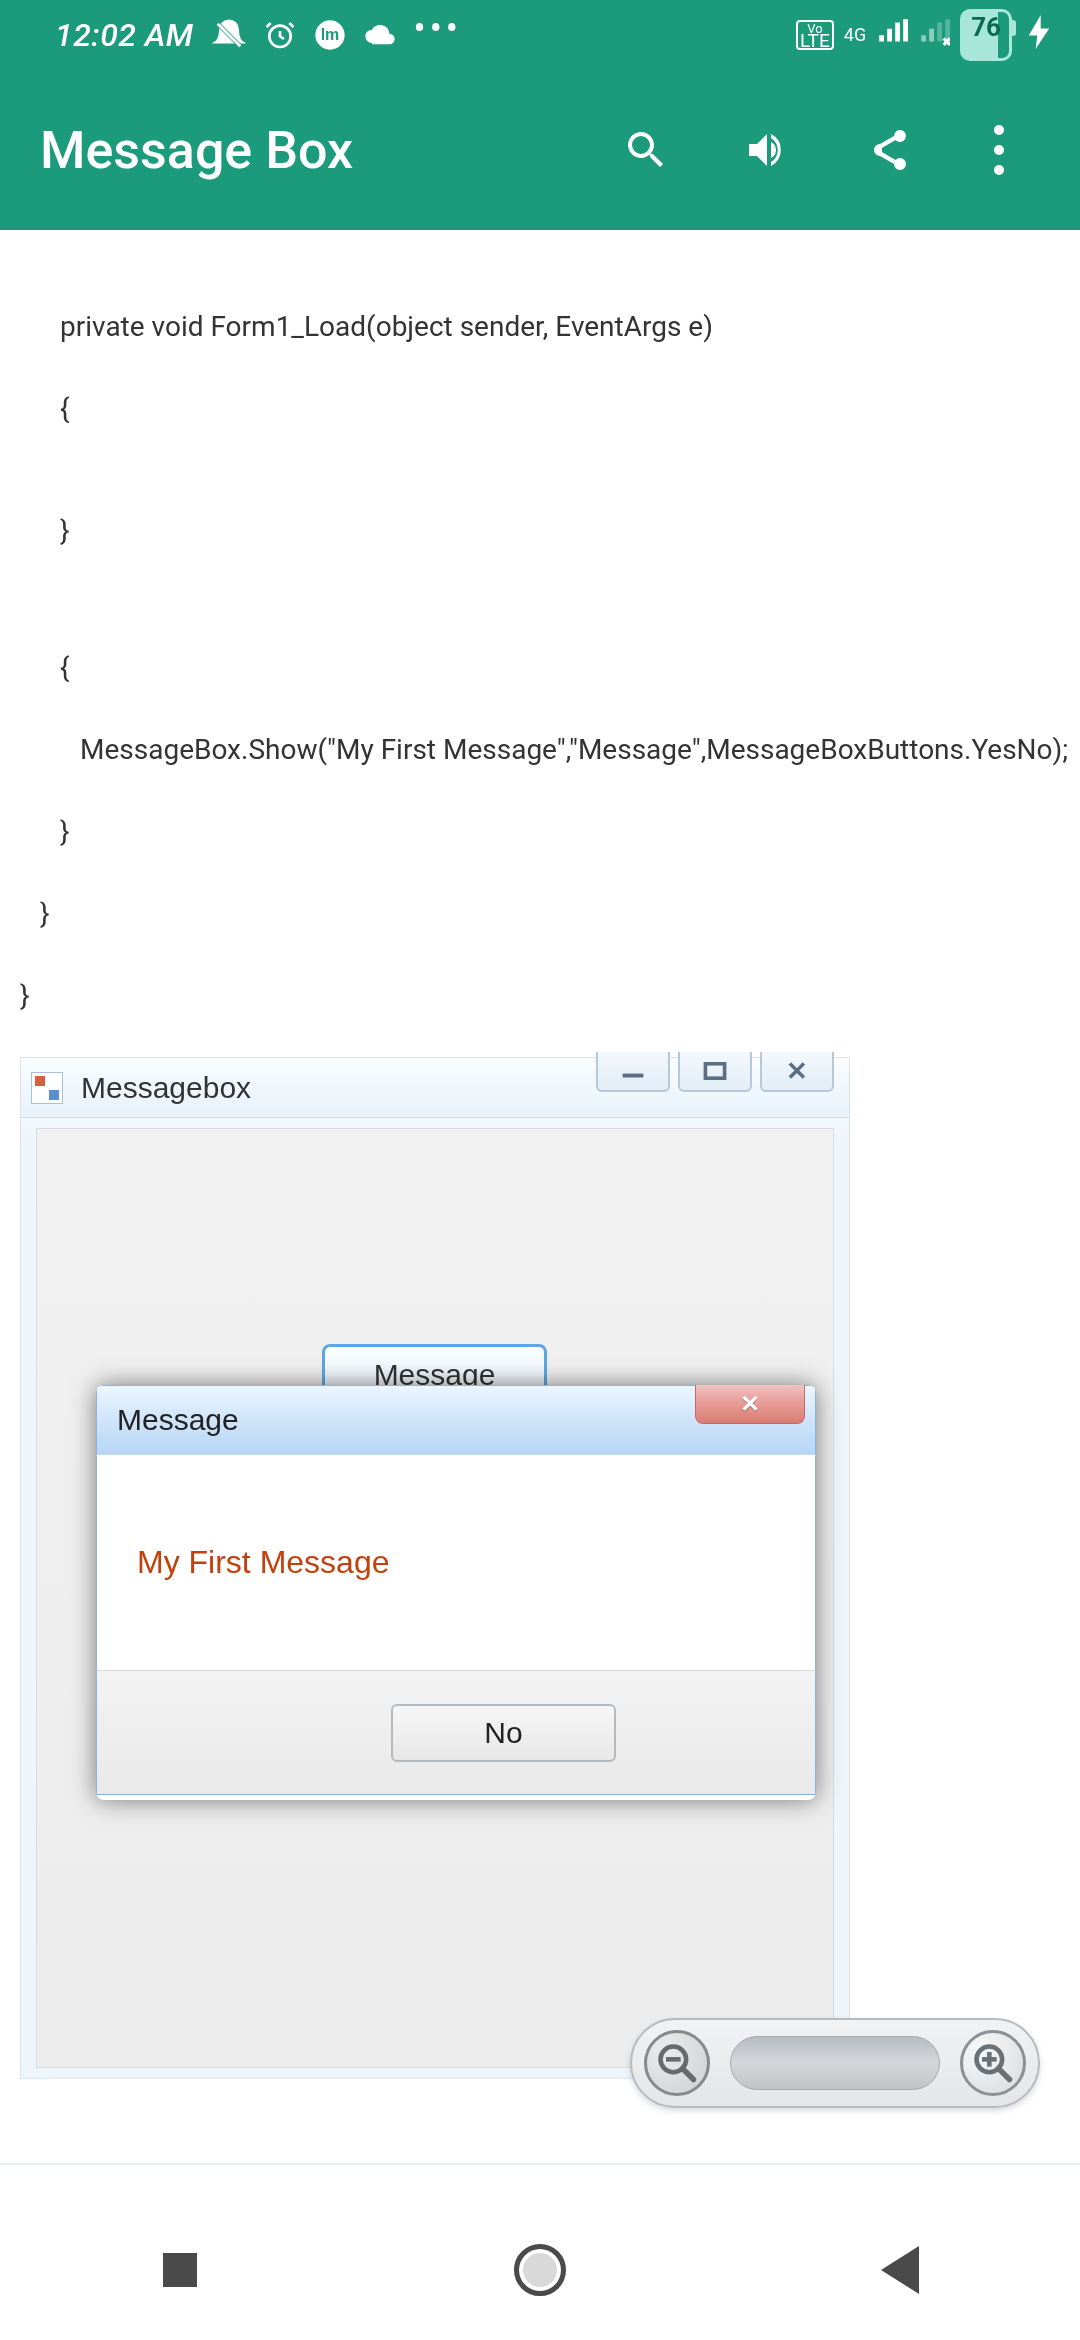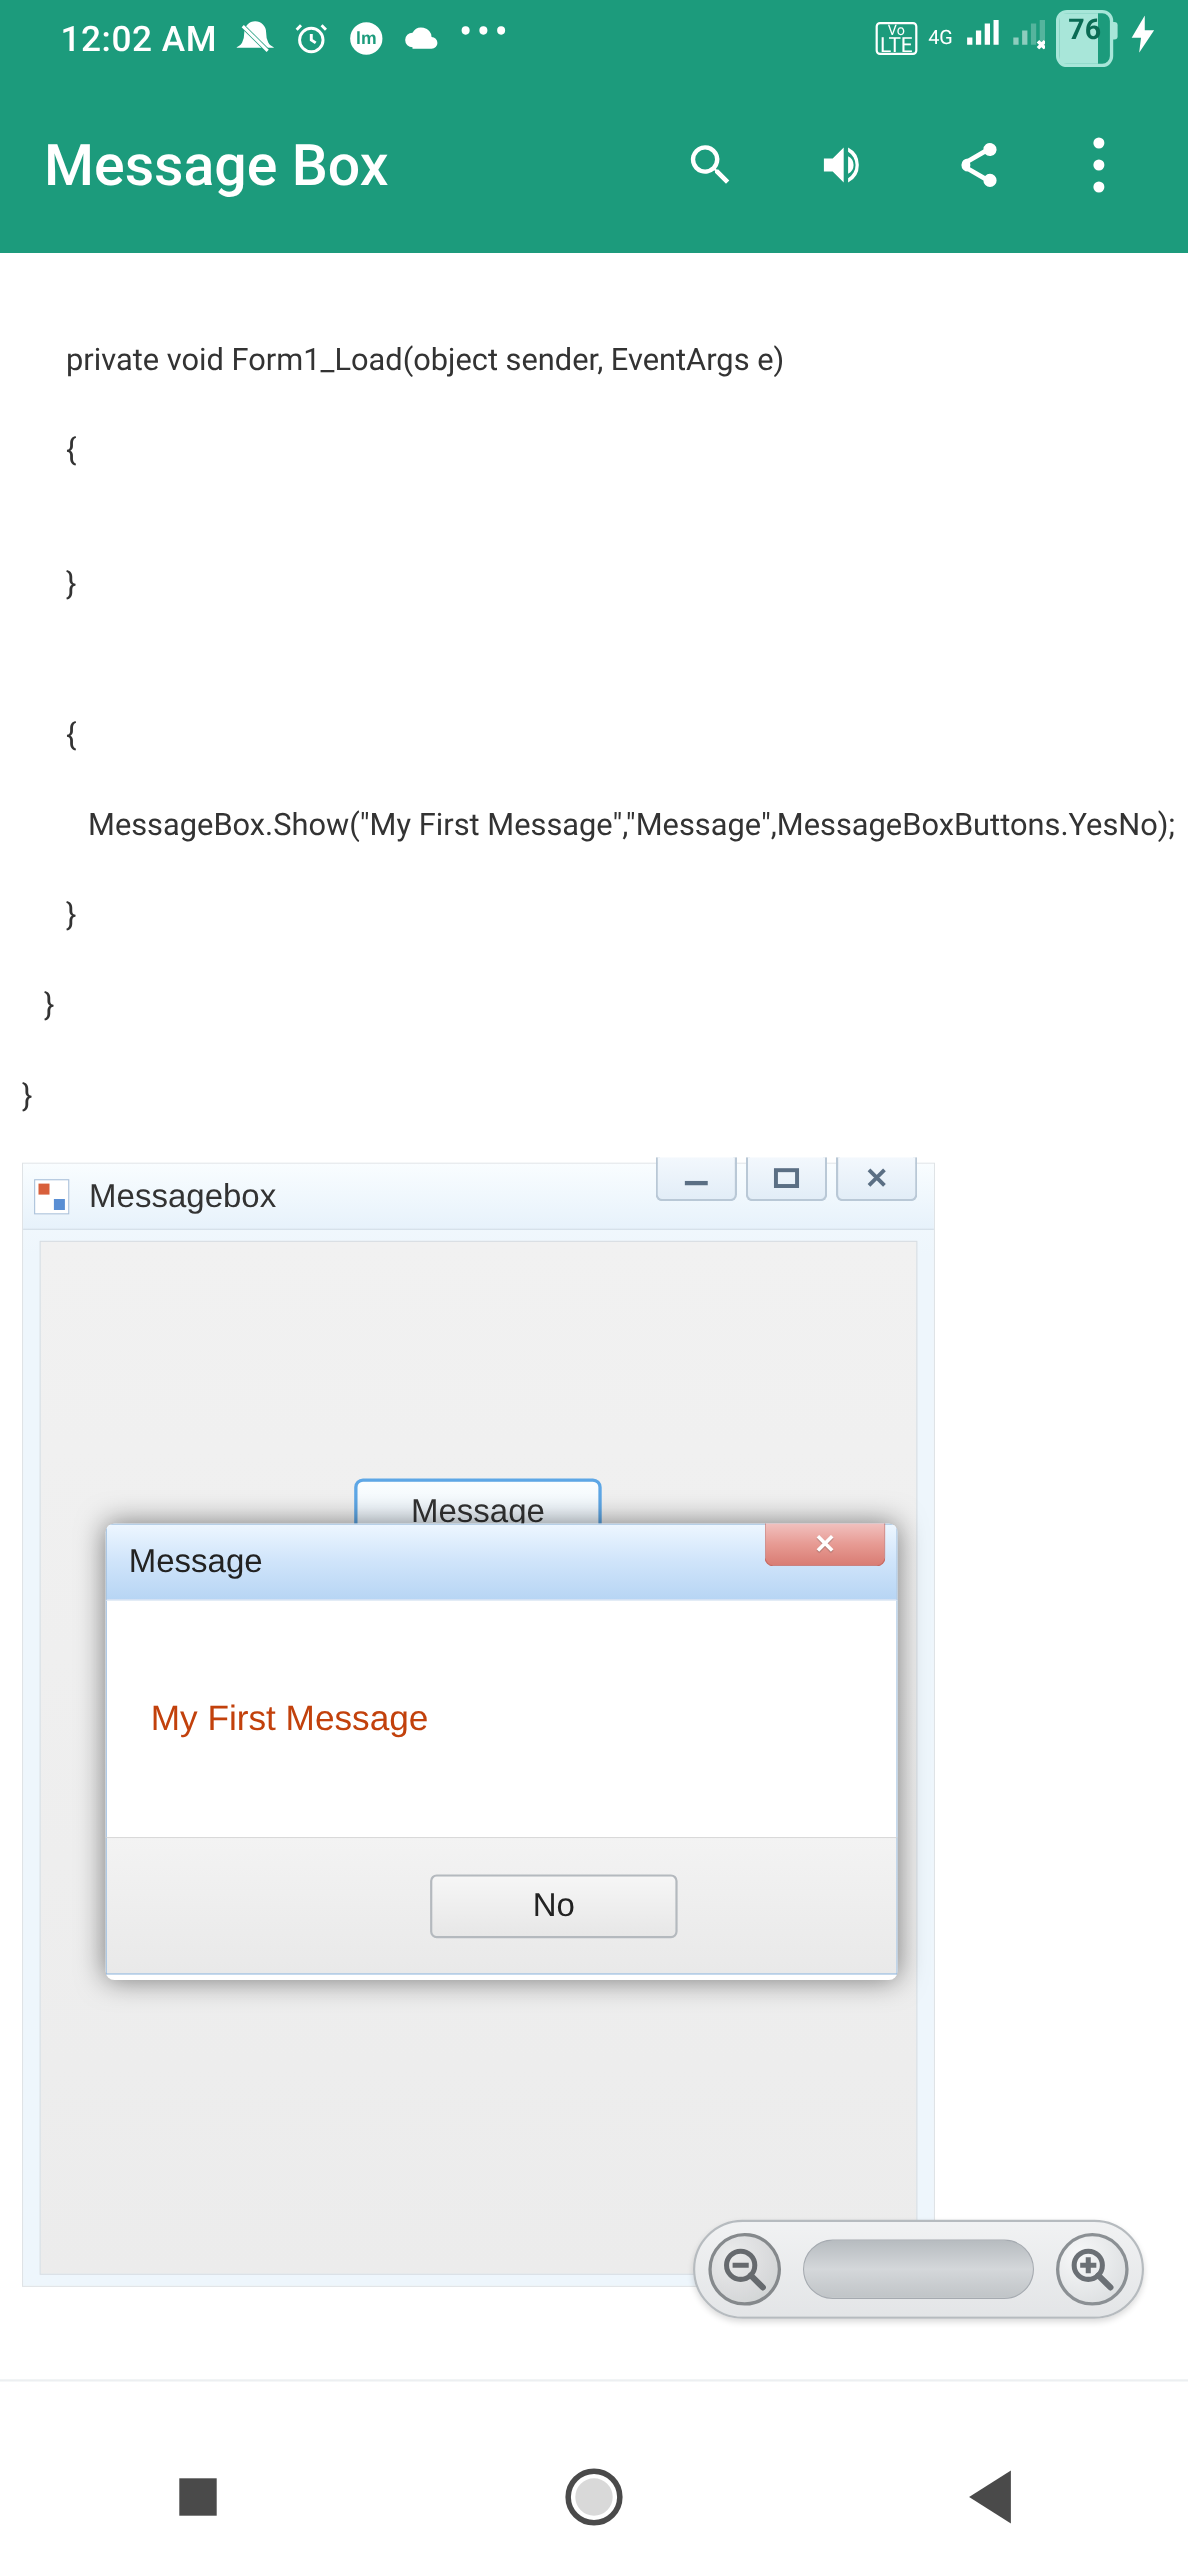--- a/index.html
+++ b/index.html
@@ -18,21 +18,21 @@
     background: #1c9b7c;
     display: flex;
     align-items: center;
     justify-content: space-between;
     padding: 0 30px 0 55px;
     color: #fff;
     font-size: 30px;
   }
   .status-left { display: flex; align-items: center; gap: 18px; }
   .status-right { display: flex; align-items: center; gap: 10px; }
-  .status-time { font-weight: 500; font-size: 32px; letter-spacing: 0.5px; }
+  .status-time { font-weight: 500; font-size: 32px; letter-spacing: 0.5px; font-style: italic; }
   .bell-slash { position: relative; }
   .bell-slash svg { display:block; }
   .alarm-icon svg, .cloud-icon svg, .lm-icon svg { display:block; }
   .dots { letter-spacing: 4px; font-size: 36px; line-height: 0; position: relative; top: -6px; }
   .sig-text { font-size: 18px; line-height: 14px; text-align:center; }
   .battery-box {
     border: 3px solid #a8e6d9;
     border-radius: 10px;
     padding: 0 8px;
     height: 52px;

